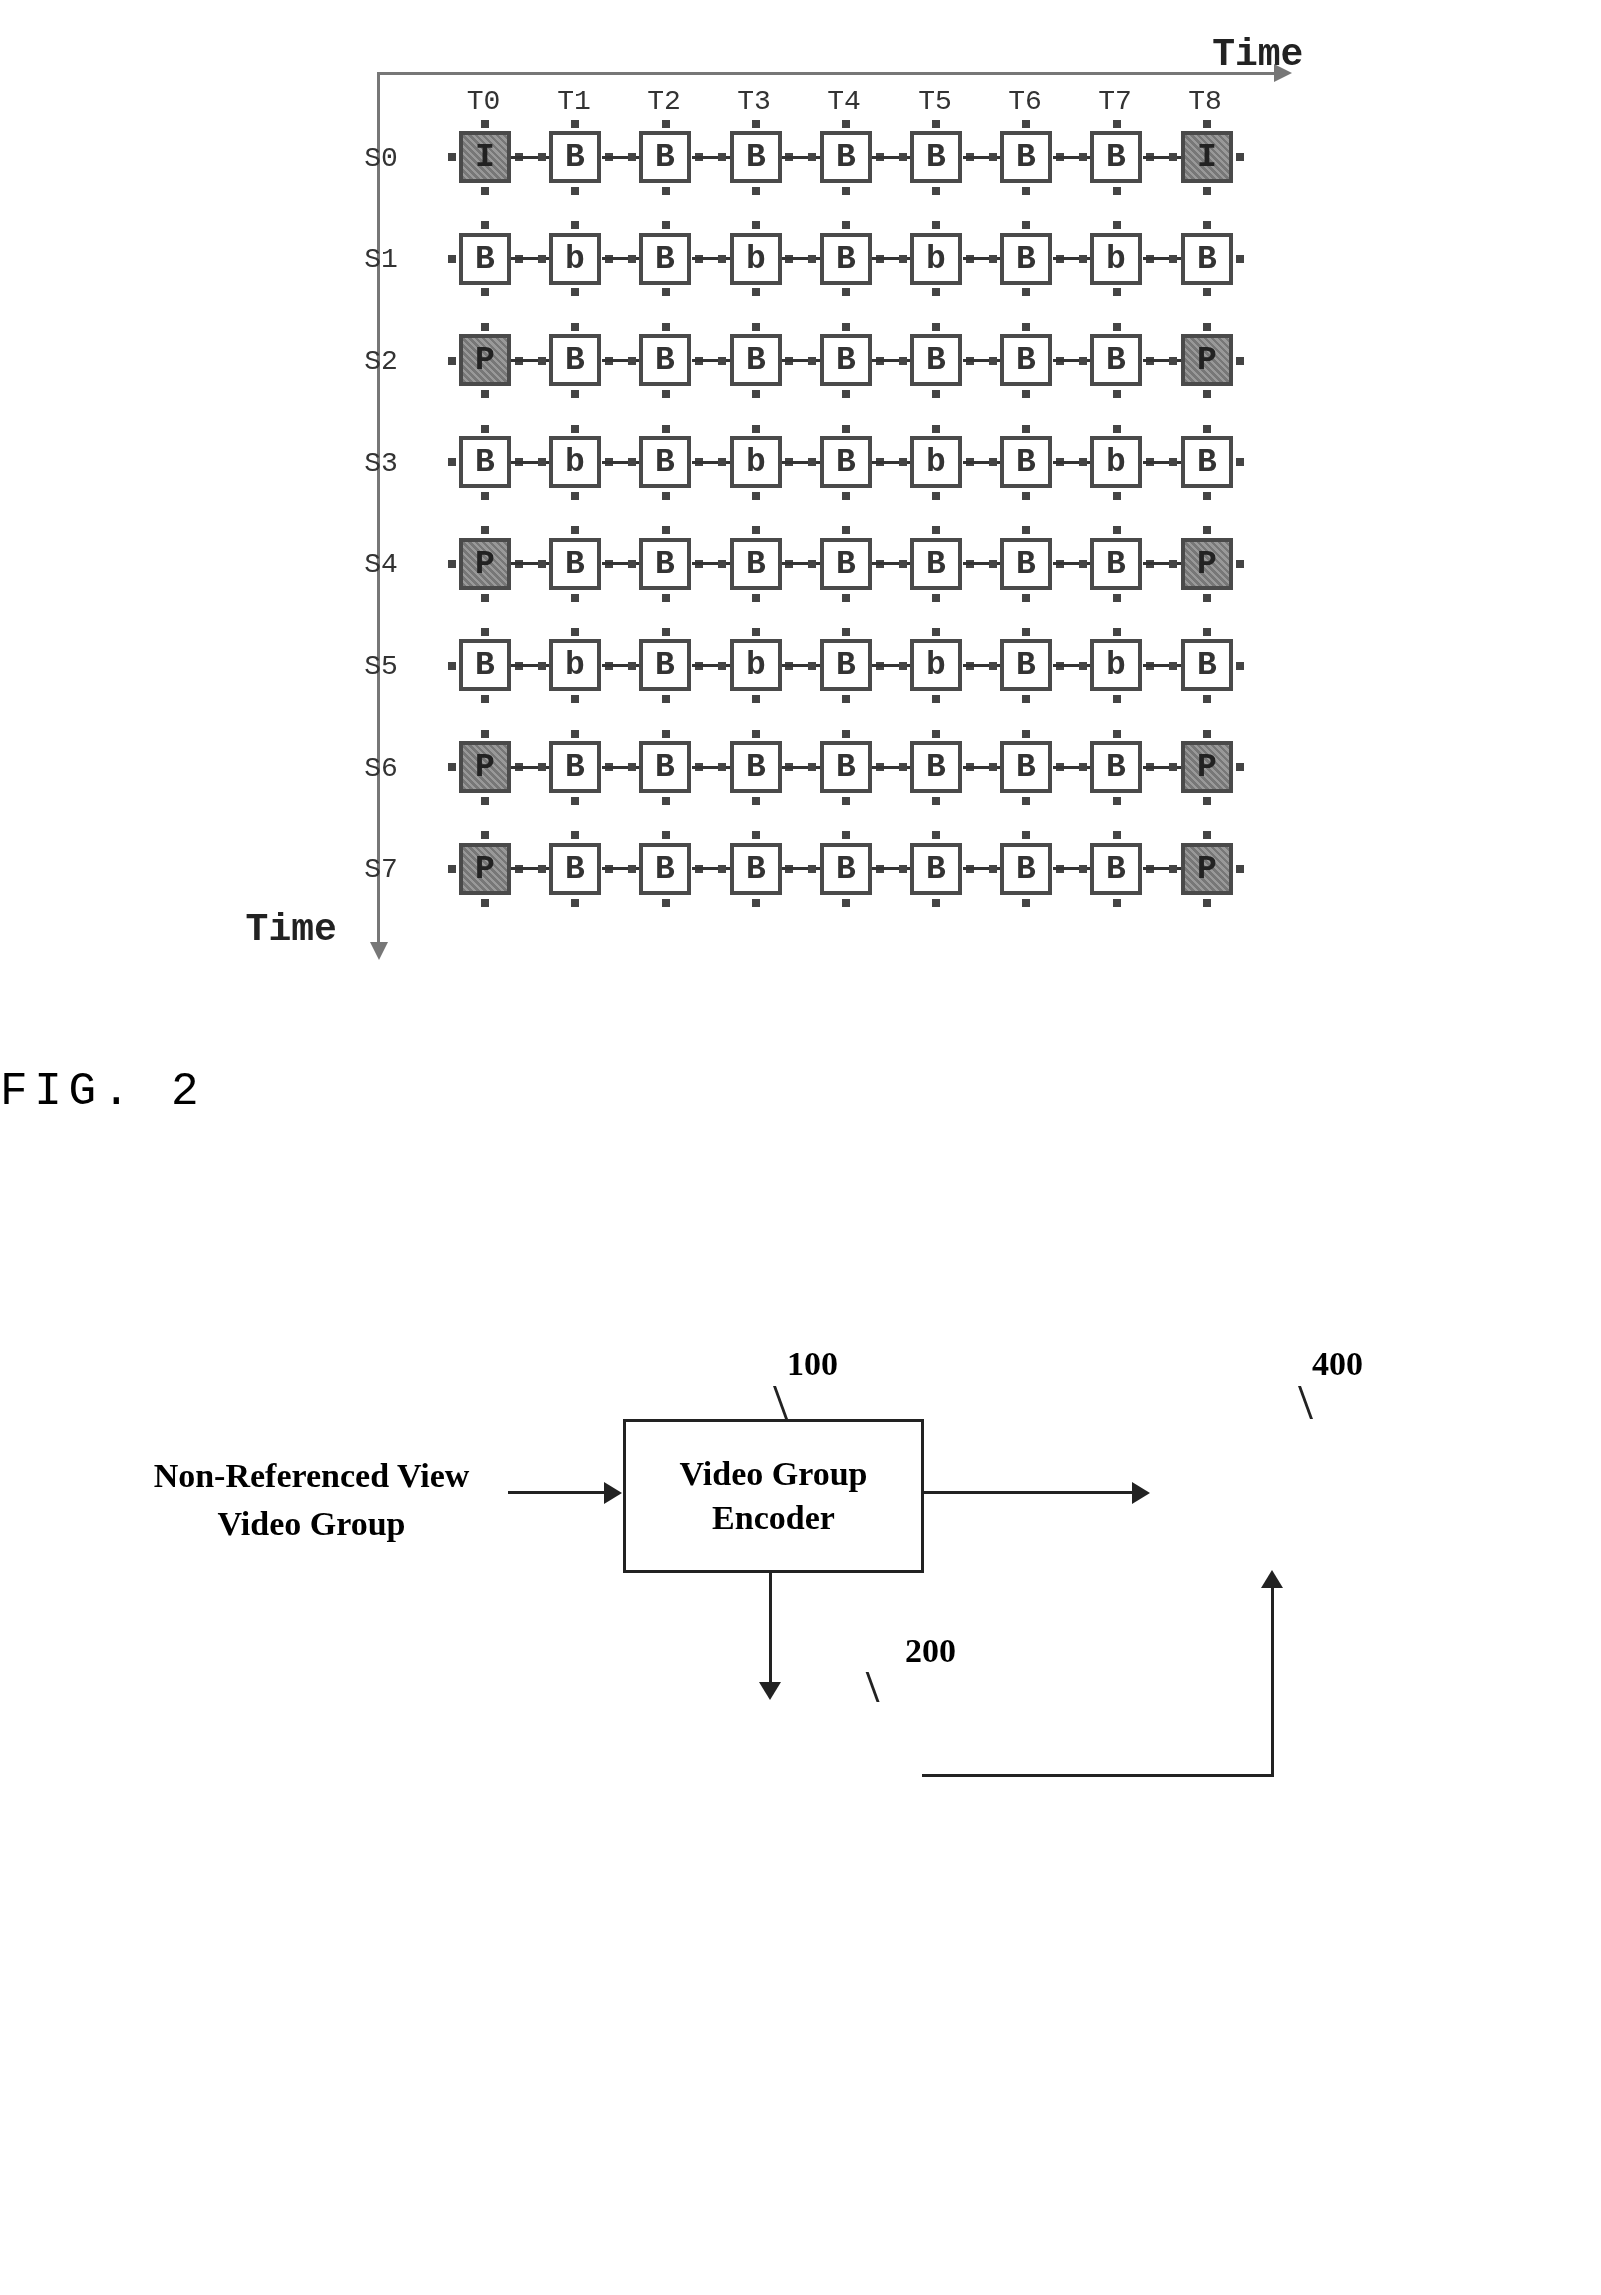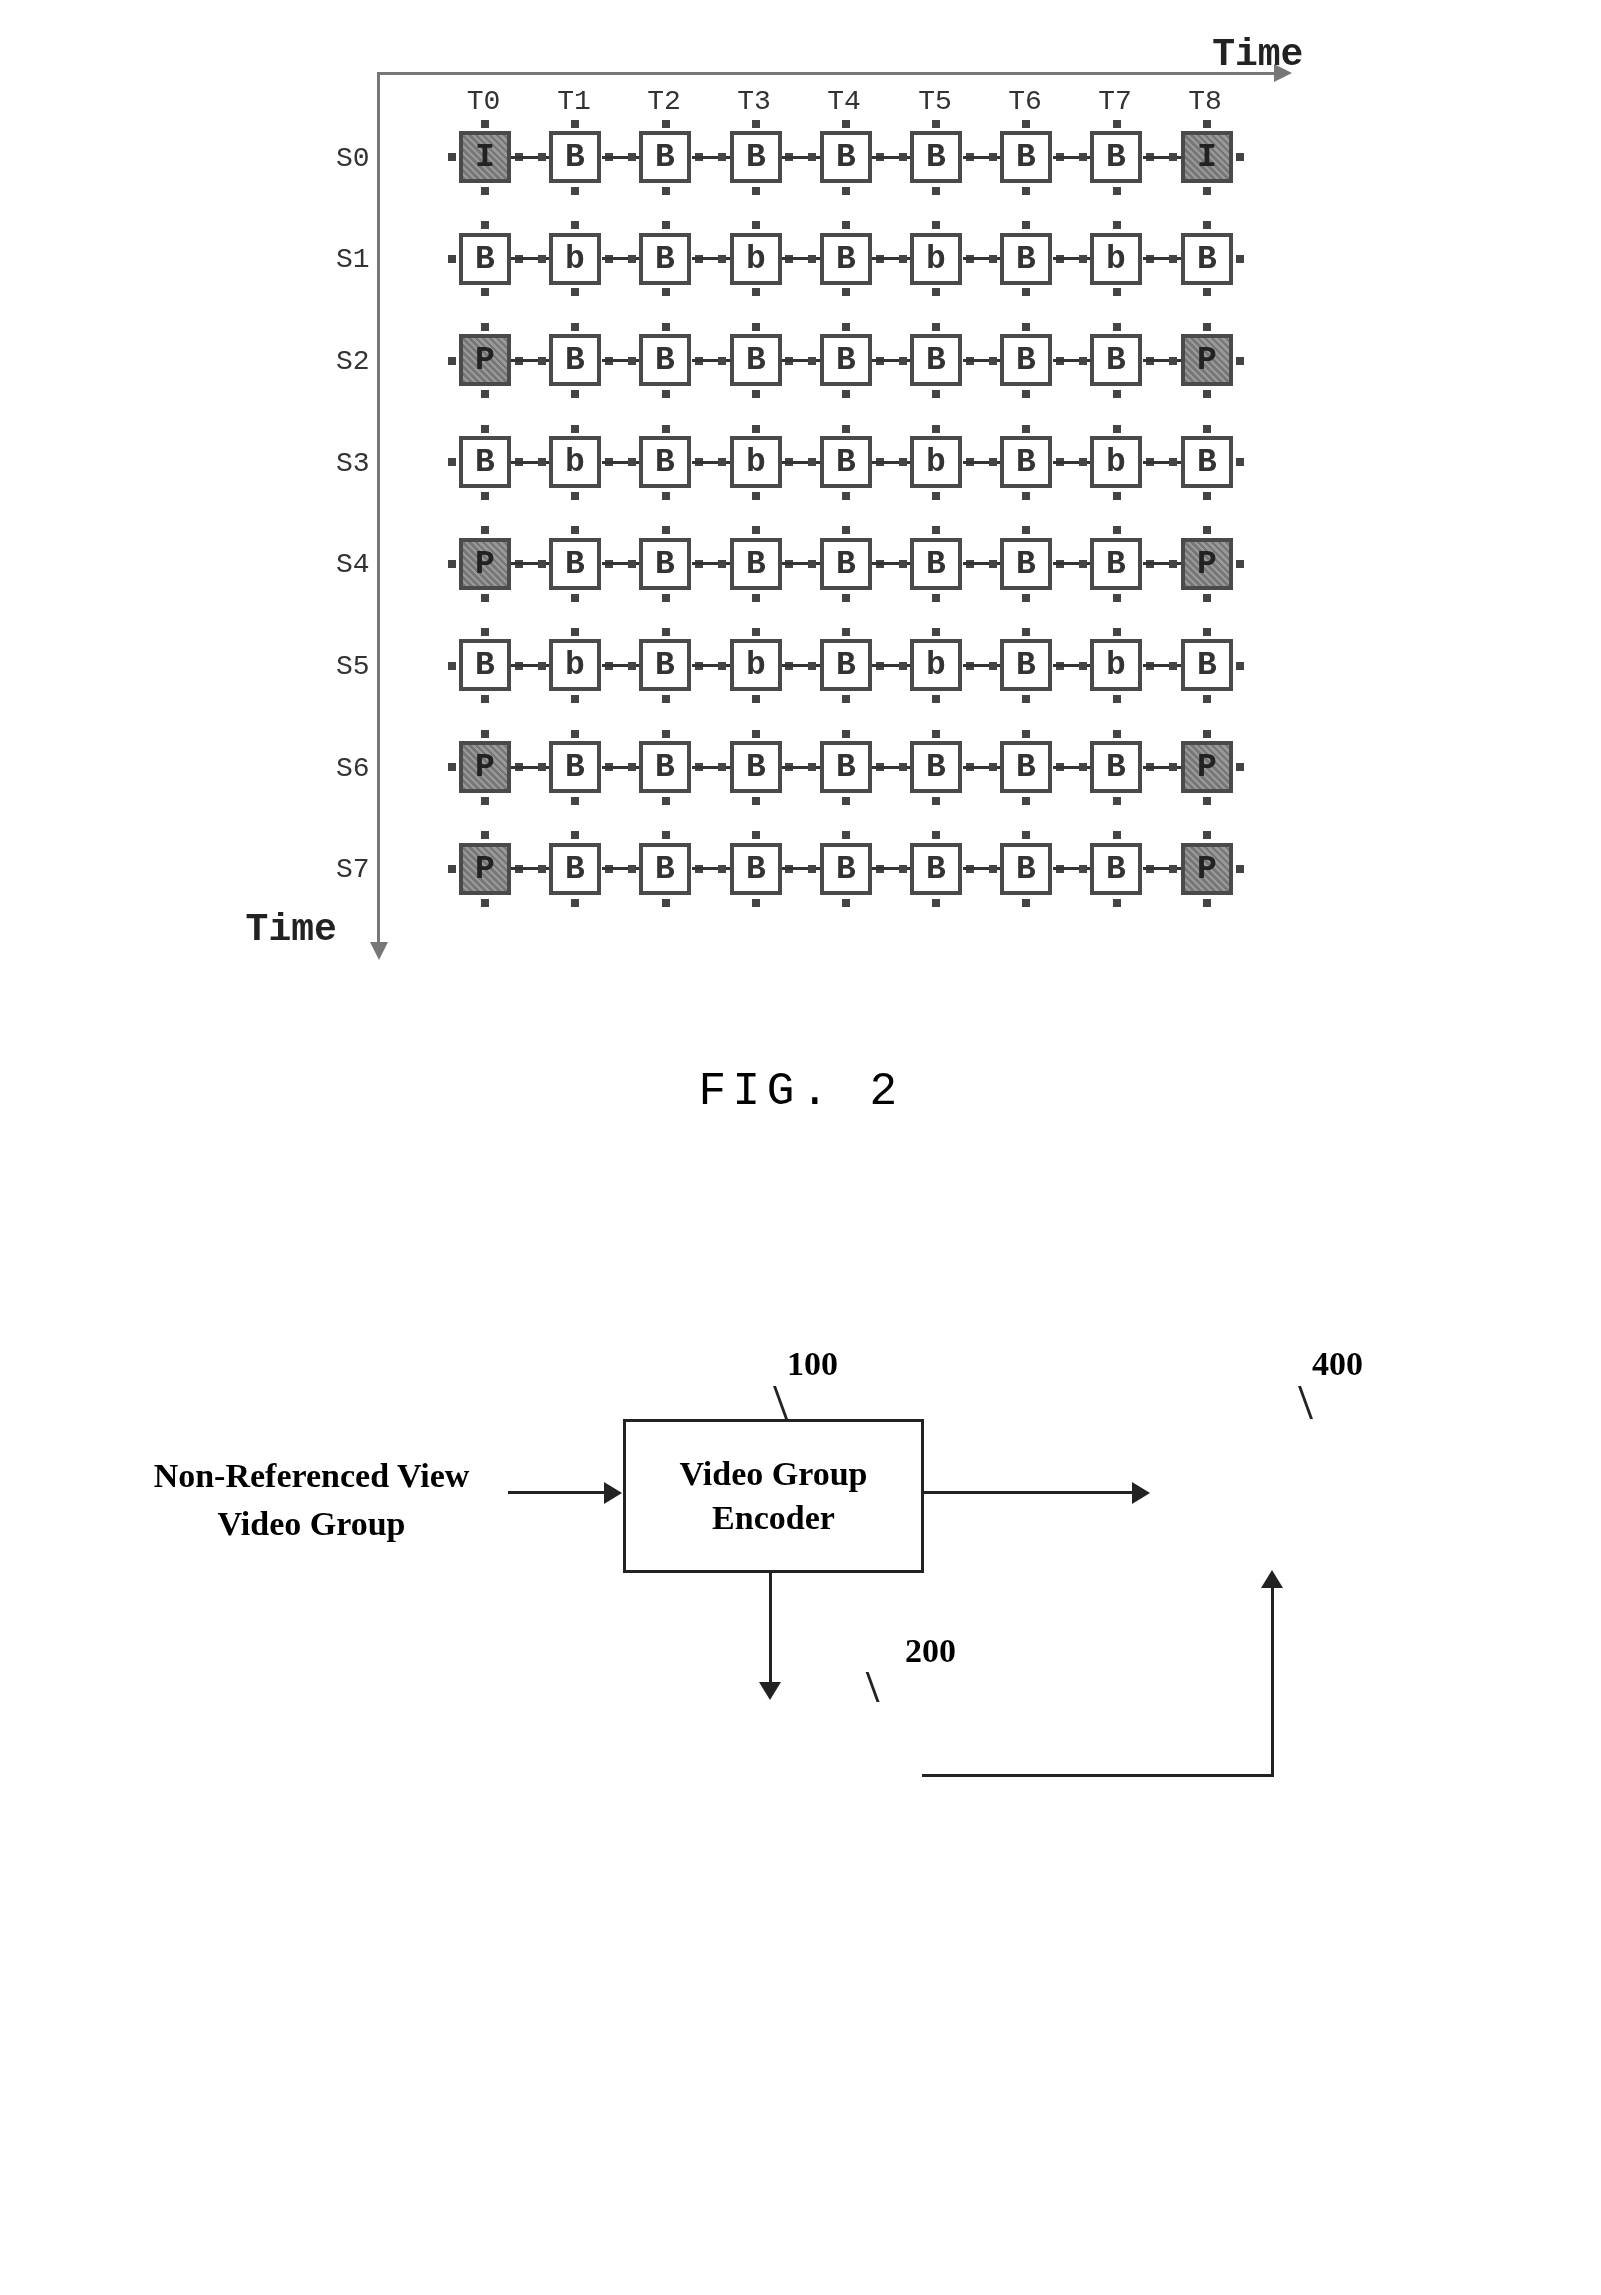--- a/index.html
+++ b/index.html
@@ -83,21 +83,21 @@
     top: -45px;
     width: 82px;
     text-align: center;
     font-size: 28px;
     color: #333;
   }
   .fig2-row-label {
     position: absolute;
     left: -123px;
     width: 90px;
-    text-align: left;
+    text-align: center;
     font-size: 28px;
     color: #333;
   }
   .fig2-cell {
     position: absolute;
     width: 52px;
     height: 52px;
     border: 4.1px solid #4a4a4a;
     background: #fff;
     box-sizing: border-box;
@@ -122,21 +122,20 @@
     position: absolute;
     height: 3.3px;
     background: #333;
   }
   .fig2-caption, .fig3-caption {
     position: absolute;
     font-family: "Courier New", monospace;
     font-size: 46px;
     letter-spacing: 6.6px;
     color: #000;
-    text-align: center;
     width: 100%;
   }
 
   
   .fig3-wrap {
     position: absolute;
     left: 164px;
     top: 1329px;
     width: 1271px;
     height: 656px;

